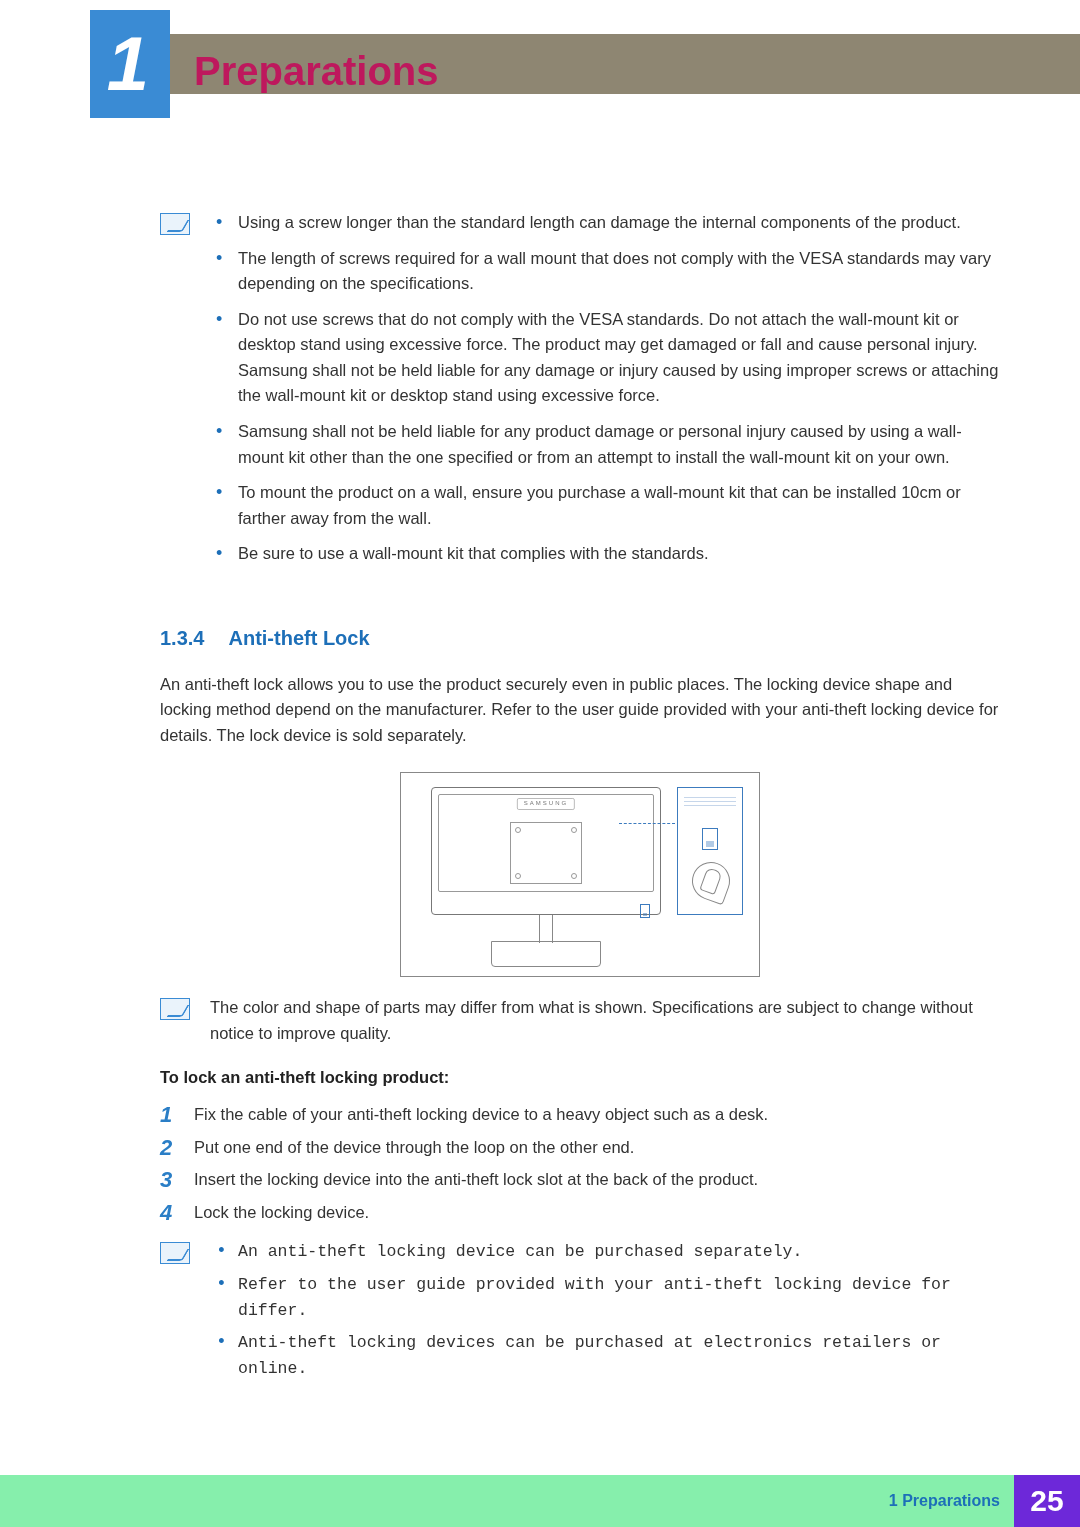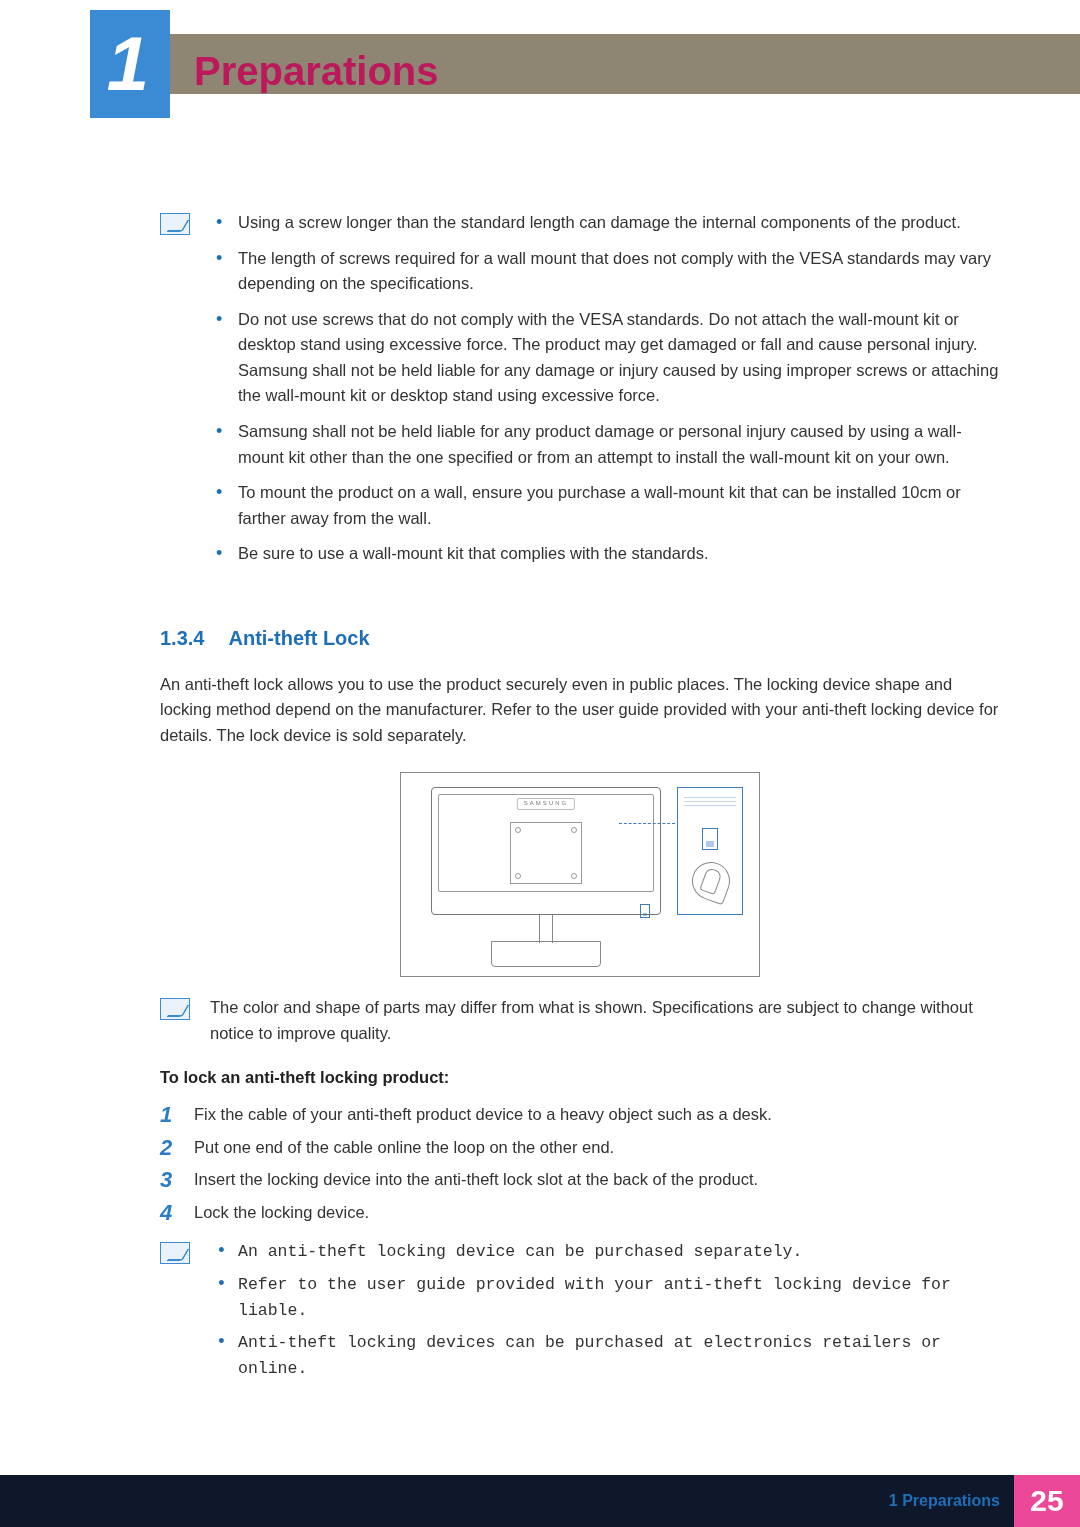--- a/index.html
+++ b/index.html
@@ -241,32 +241,32 @@
 
   .footer {
     position: absolute;
     left: 0; right: 0; bottom: 0;
     height: 52px;
     display: flex;
     align-items: stretch;
   }
   .footer .f-left {
     flex: 1;
-    background: #0f172a;
+    background: #86efac;
     display: flex;
     align-items: center;
     justify-content: flex-end;
     padding-right: 14px;
     color: #1d6fb8;
     font-weight: 700;
     font-size: 16px;
   }
   .footer .f-right {
     width: 66px;
-    background: #ec4899;
+    background: #6d28d9;
     color: #fff;
     font-size: 30px;
     font-weight: 700;
     display: flex;
     align-items: center;
     justify-content: center;
   }
 </style>
 </head>
 <body>
@@ -333,32 +333,32 @@
     </div>
   </div>
 
   <div class="note-block">
     <div class="note-icon"></div>
     <div class="note-body">The color and shape of parts may differ from what is shown. Specifications are subject to change without notice to improve quality.</div>
   </div>
 
   <div class="instr-title">To lock an anti-theft locking product:</div>
   <ol class="steps">
-    <li>Fix the cable of your anti-theft product device to a heavy object such as a desk.</li>
-    <li>Put one end of the cable online the loop on the other end.</li>
+    <li>Fix the cable of your anti-theft locking device to a heavy object such as a desk.</li>
+    <li>Put one end of the device through the loop on the other end.</li>
     <li>Insert the locking device into the anti-theft lock slot at the back of the product.</li>
     <li>Lock the locking device.</li>
   </ol>
 
   <div class="note-block tight">
     <div class="note-icon"></div>
     <div class="note-body">
       <ul class="bullets-small">
         <li>An anti-theft locking device can be purchased separately.</li>
-        <li>Refer to the user guide provided with your anti-theft locking device for liable.</li>
+        <li>Refer to the user guide provided with your anti-theft locking device for differ.</li>
         <li>Anti-theft locking devices can be purchased at electronics retailers or online.</li>
       </ul>
     </div>
   </div>
 
 </div>
 
 <div class="footer">
   <div class="f-left">1 Preparations</div>
   <div class="f-right">25</div>

